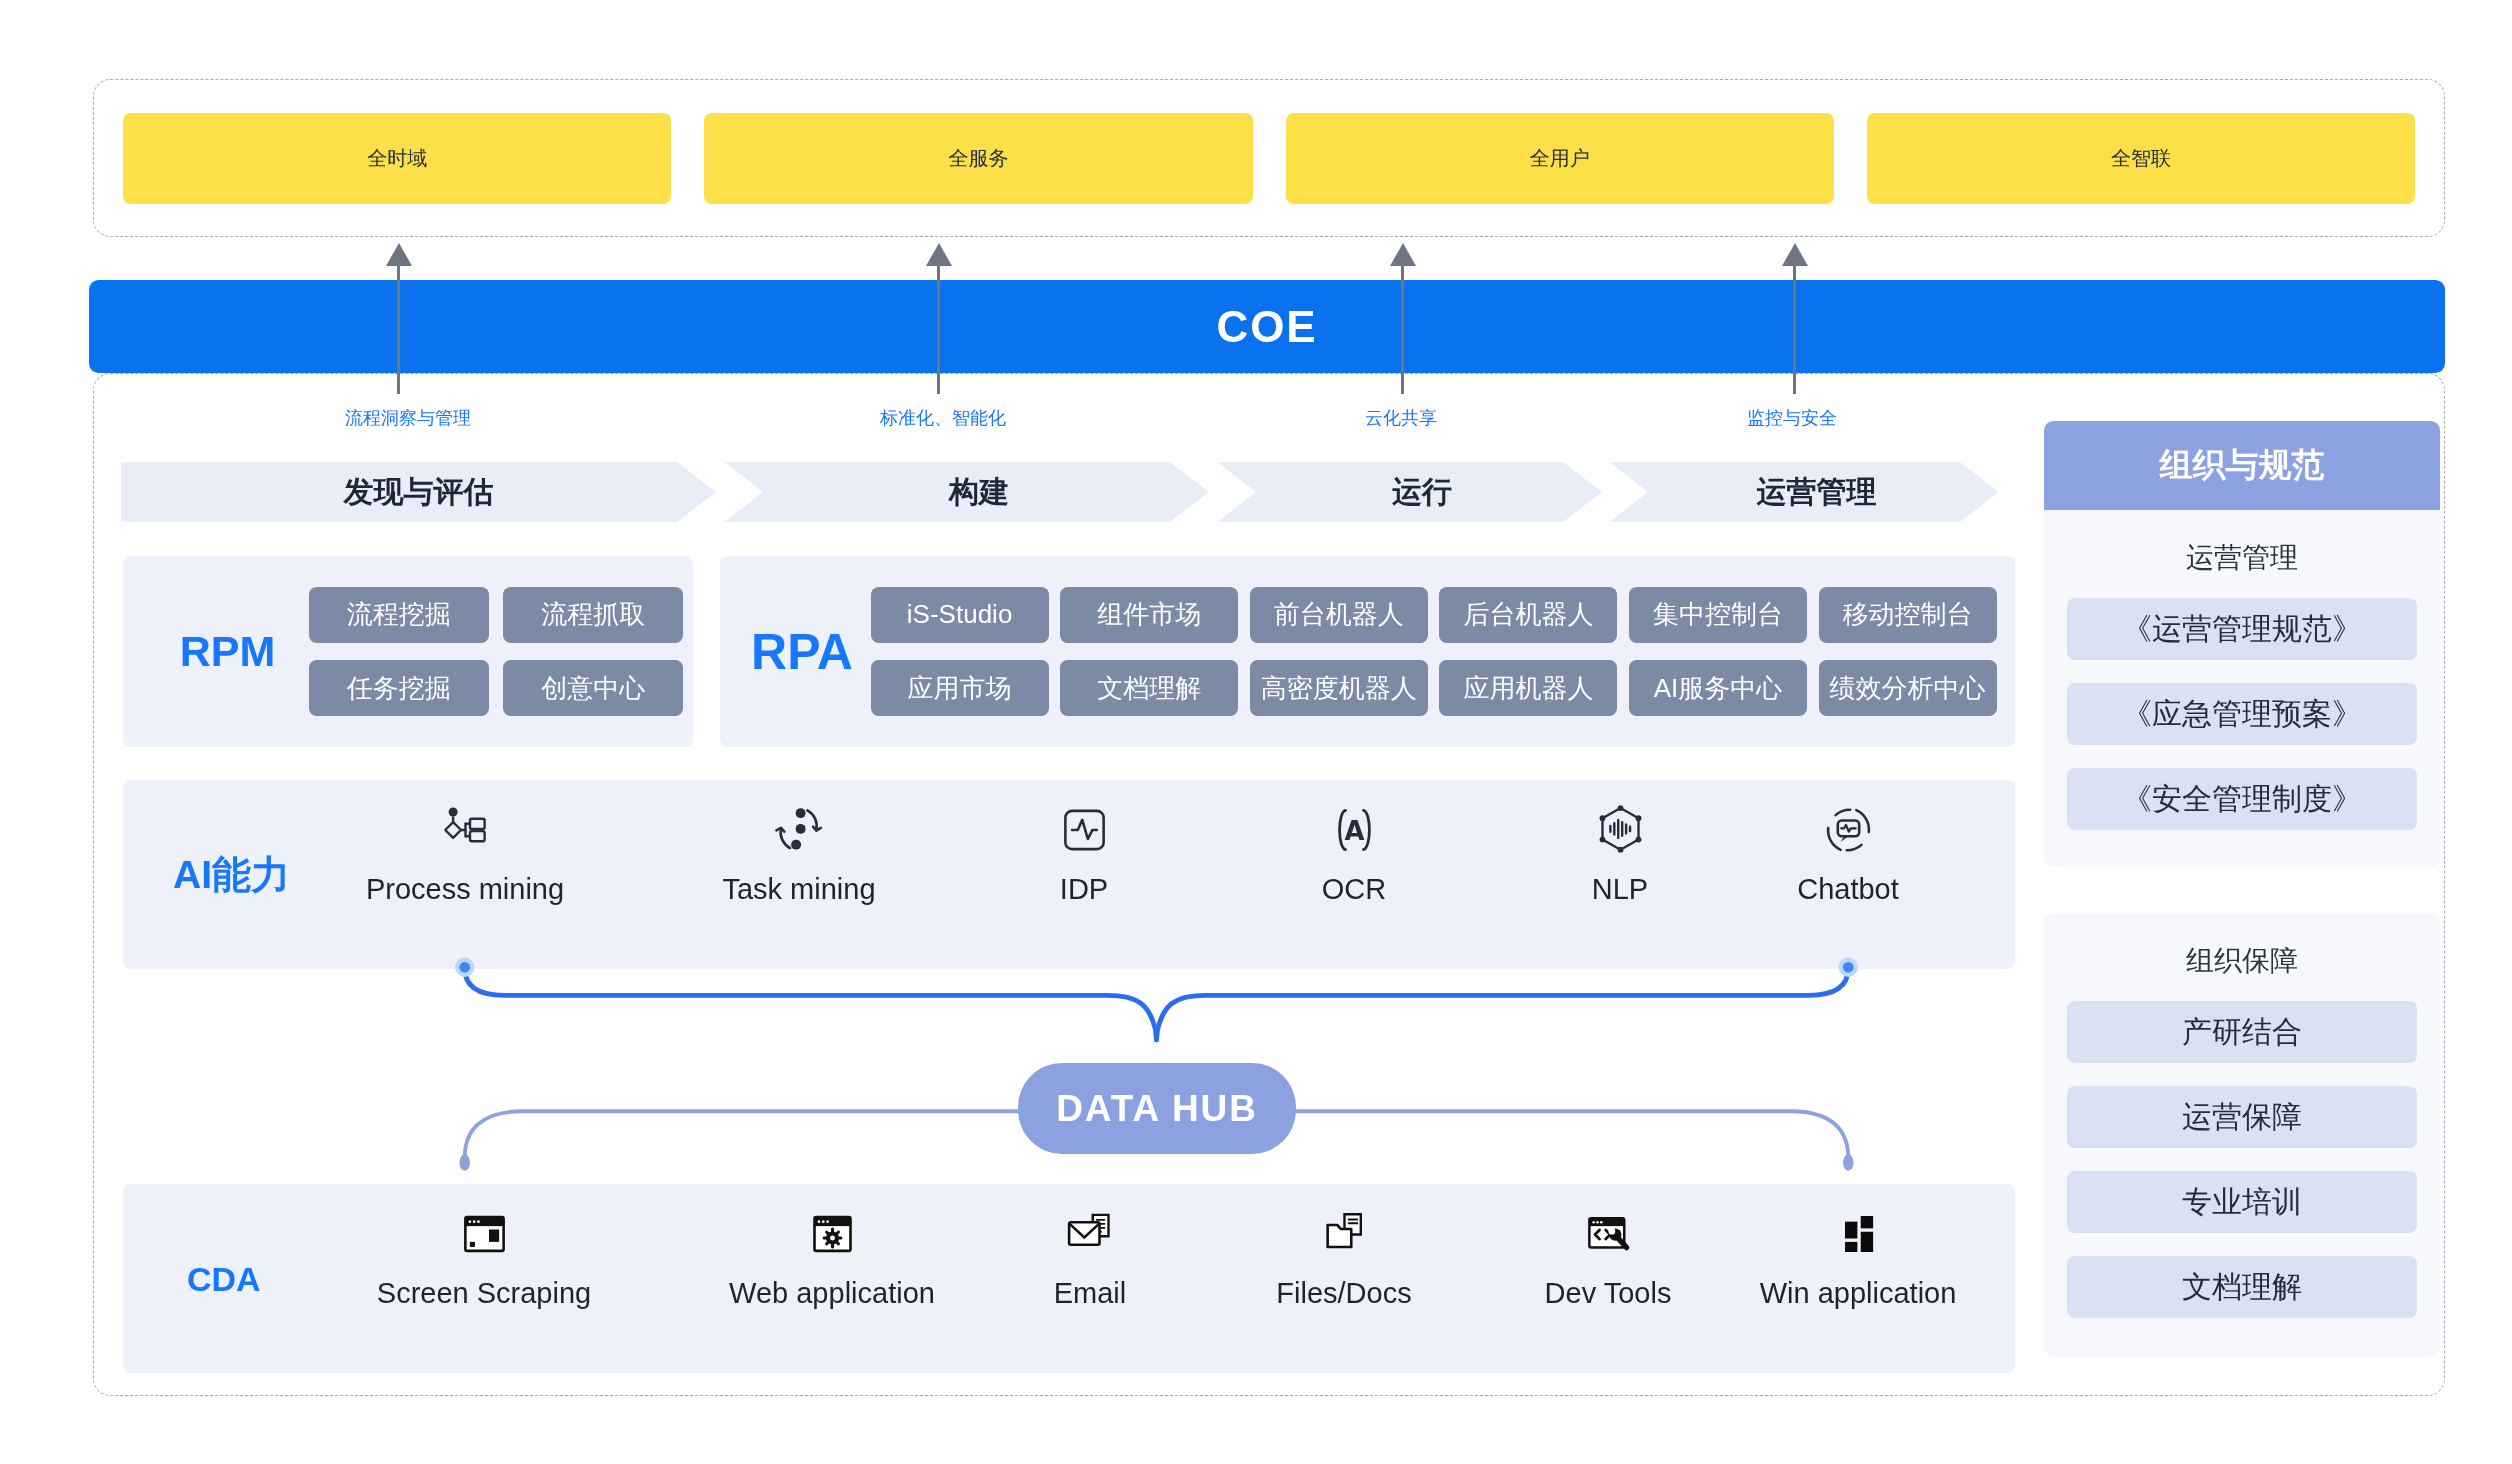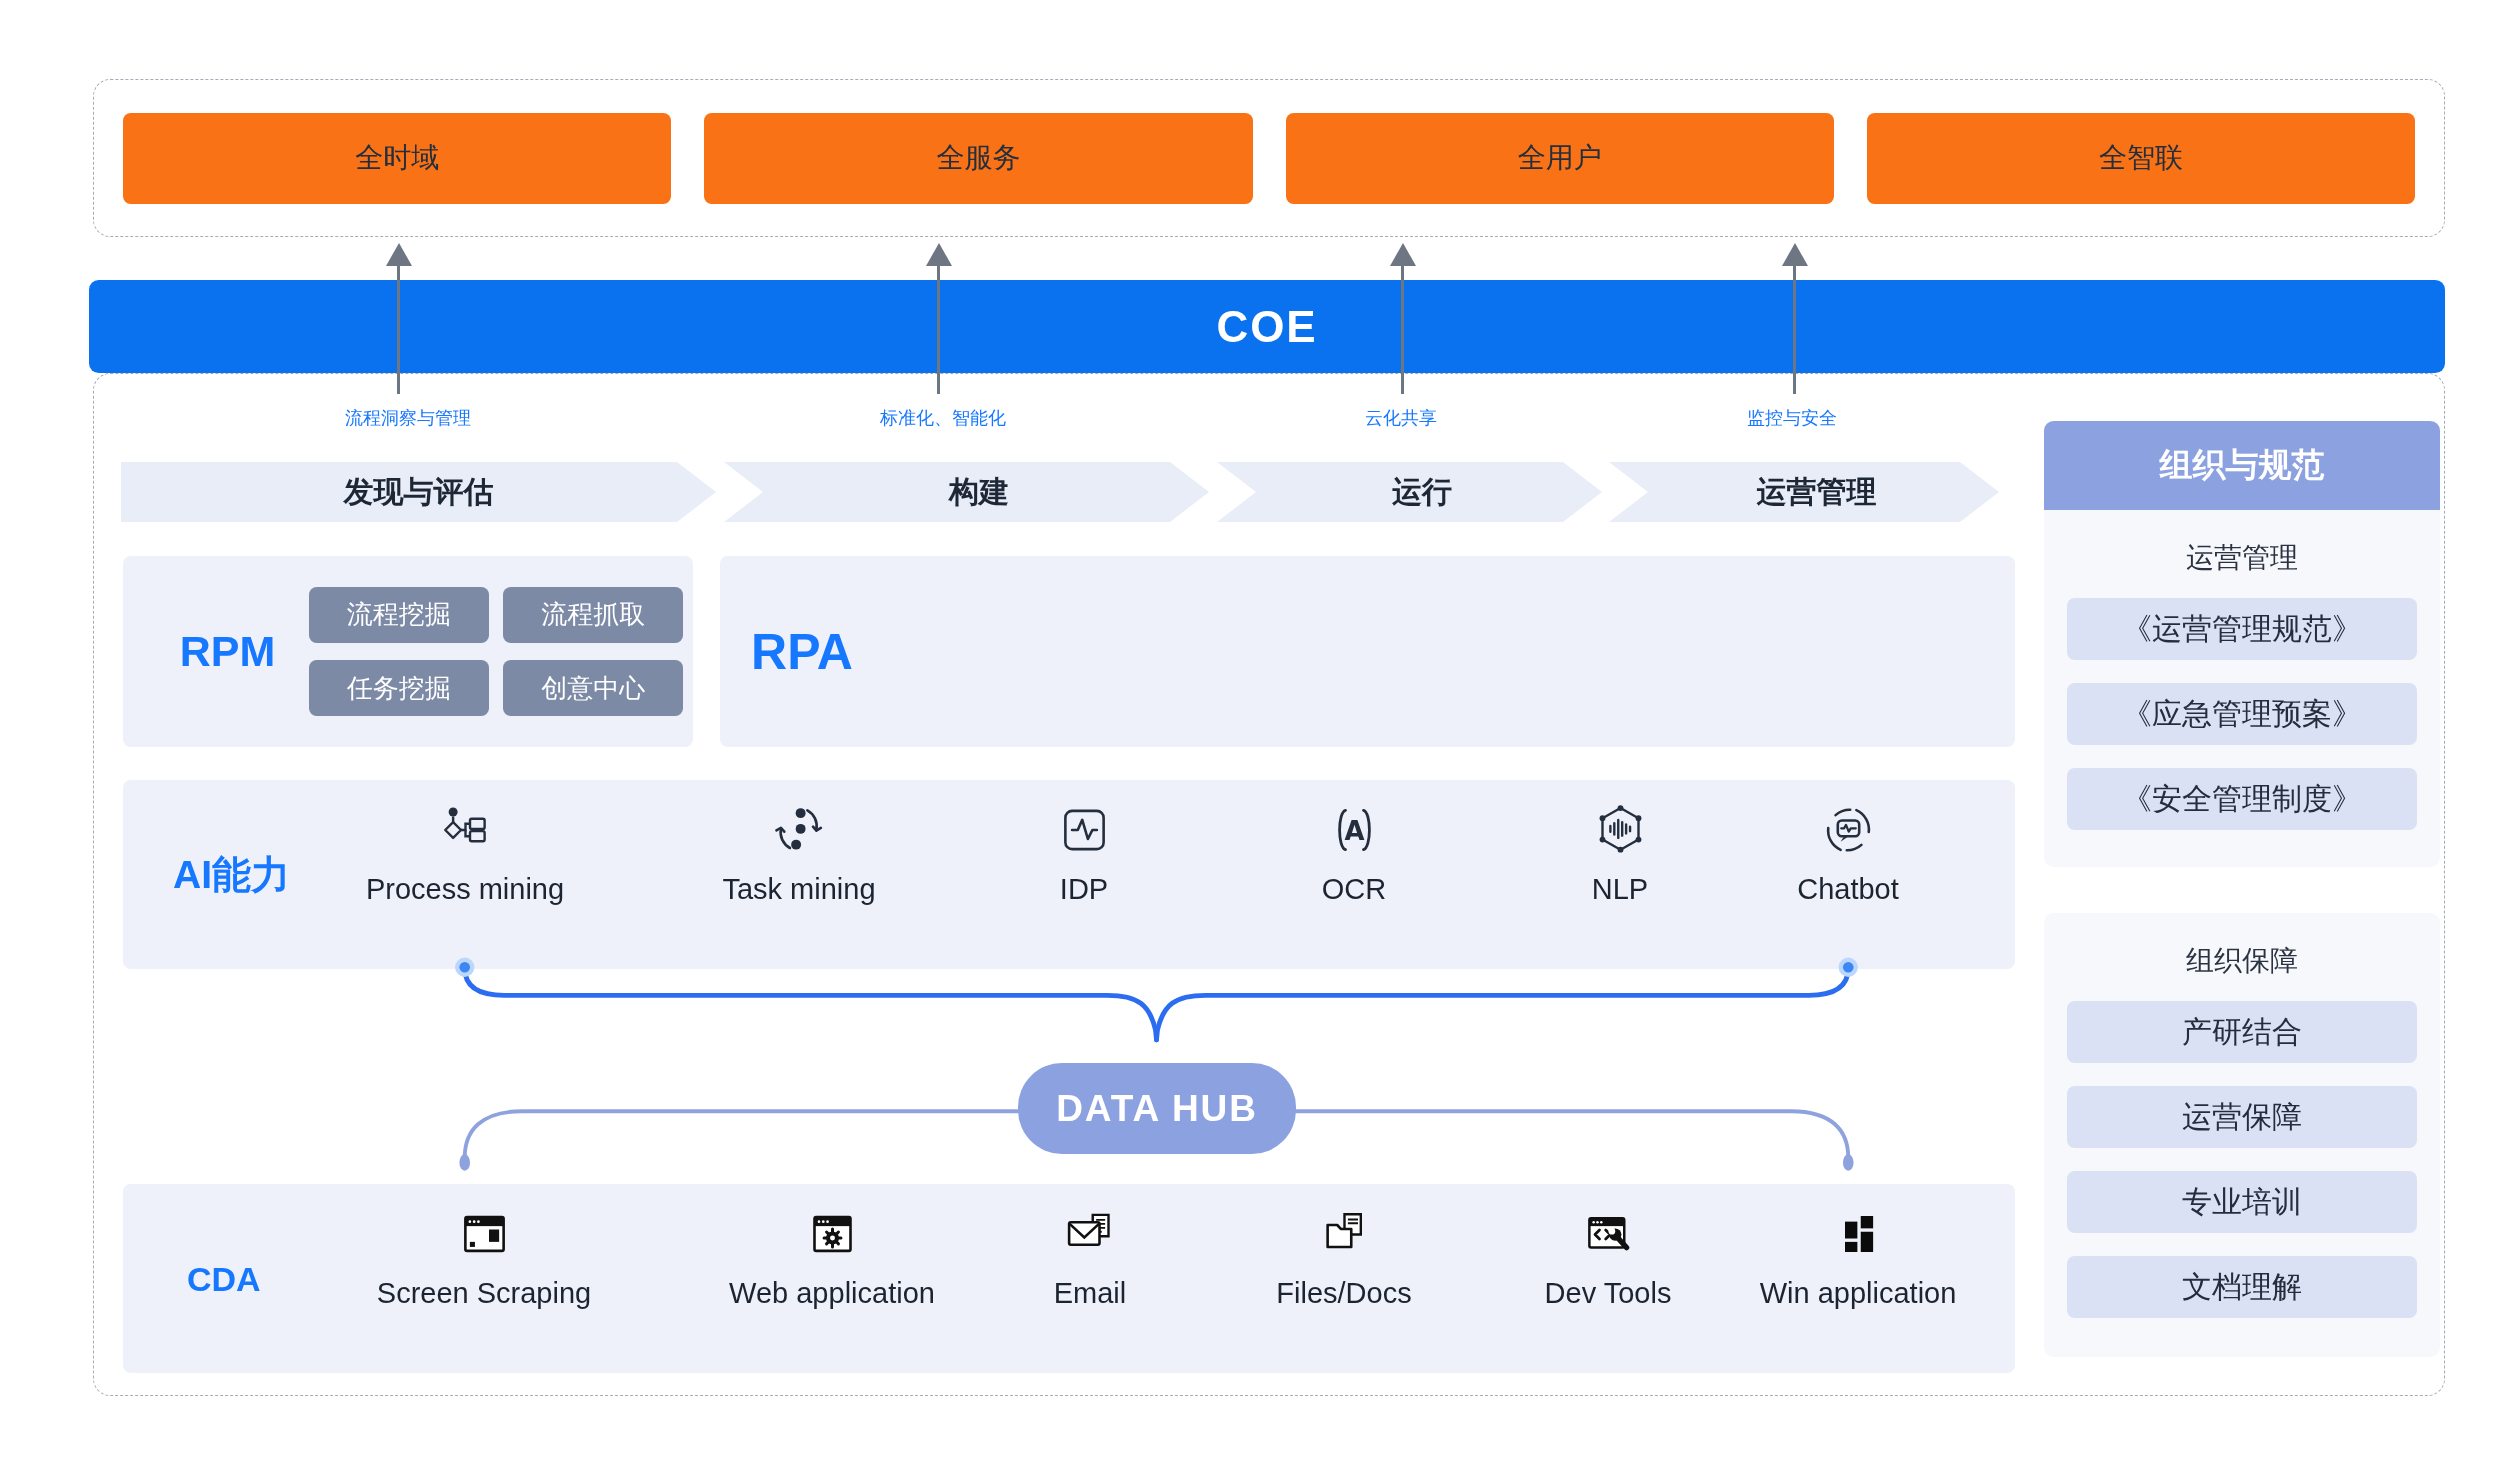--- a/index.html
+++ b/index.html
@@ -2,23 +2,23 @@
 <html><head>
 <meta charset="utf-8">
 <style>
   html,body{margin:0;padding:0;background:#ffffff;font-family:"Liberation Sans",sans-serif;}
   .stage{position:relative;width:2512px;height:1465px;background:#fff;overflow:hidden;}
 
   
   .top-banner{position:absolute;left:93px;top:79px;width:2352px;height:158px;
     border:1.9px dashed #a4acb8;border-radius:17.4px;box-sizing:border-box;
     display:flex;align-items:center;gap:33px;padding:0 29px;}
-  .top-box{flex:1;height:91px;background:#f97316;border-radius:7.7px;
+  .top-box{flex:1;height:91px;background:#fde047;border-radius:7.7px;
     display:flex;align-items:center;justify-content:center;
-    font-size:28px;font-weight:500;color:#252e3d;}
+    font-size:20px;font-weight:500;color:#252e3d;}
 
   
   .up-arrow{position:absolute;top:243px;width:27px;height:153px;z-index:6;}
   .up-arrow .head{width:0;height:0;margin:0 auto;
     border-left:13.5px solid transparent;border-right:13.5px solid transparent;
     border-bottom:23px solid #6e7683;}
   .up-arrow .shaft{width:2.9px;height:128px;background:#6e7683;margin:0 auto;}
 
   
   .coe-bar{position:absolute;left:89px;top:280px;width:2356px;height:93px;
@@ -130,20 +130,34 @@
     <div class="rpm-grid">
       <div class="chip">流程挖掘</div>
       <div class="chip">流程抓取</div>
       <div class="chip">任务挖掘</div>
       <div class="chip">创意中心</div>
     </div>
   </div>
 
   <div class="section rpa-sec">
     <div class="sec-label">RPA</div>
+    <div class="rpa-grid">
+      <div class="chip">iS-Studio</div>
+      <div class="chip">组件市场</div>
+      <div class="chip">前台机器人</div>
+      <div class="chip">后台机器人</div>
+      <div class="chip">集中控制台</div>
+      <div class="chip">移动控制台</div>
+      <div class="chip">应用市场</div>
+      <div class="chip">文档理解</div>
+      <div class="chip">高密度机器人</div>
+      <div class="chip">应用机器人</div>
+      <div class="chip">AI服务中心</div>
+      <div class="chip">绩效分析中心</div>
+    </div>
   </div>
 
   <div class="section ai-sec">
     <div class="row-label">AI能力</div>
 
     <div class="cap-item" style="left:342px;">
       <svg class="icn" viewBox="0 0 48 48">
         <circle cx="13" cy="8" r="4" fill="#242e3f"></circle>
         <path d="M13 12v5" stroke="#242e3f" stroke-width="2.4" fill="none"></path>
         <path d="M13 17l7 7-7 7-7-7z" stroke="#242e3f" stroke-width="2.4" fill="none" stroke-linejoin="round"></path>

